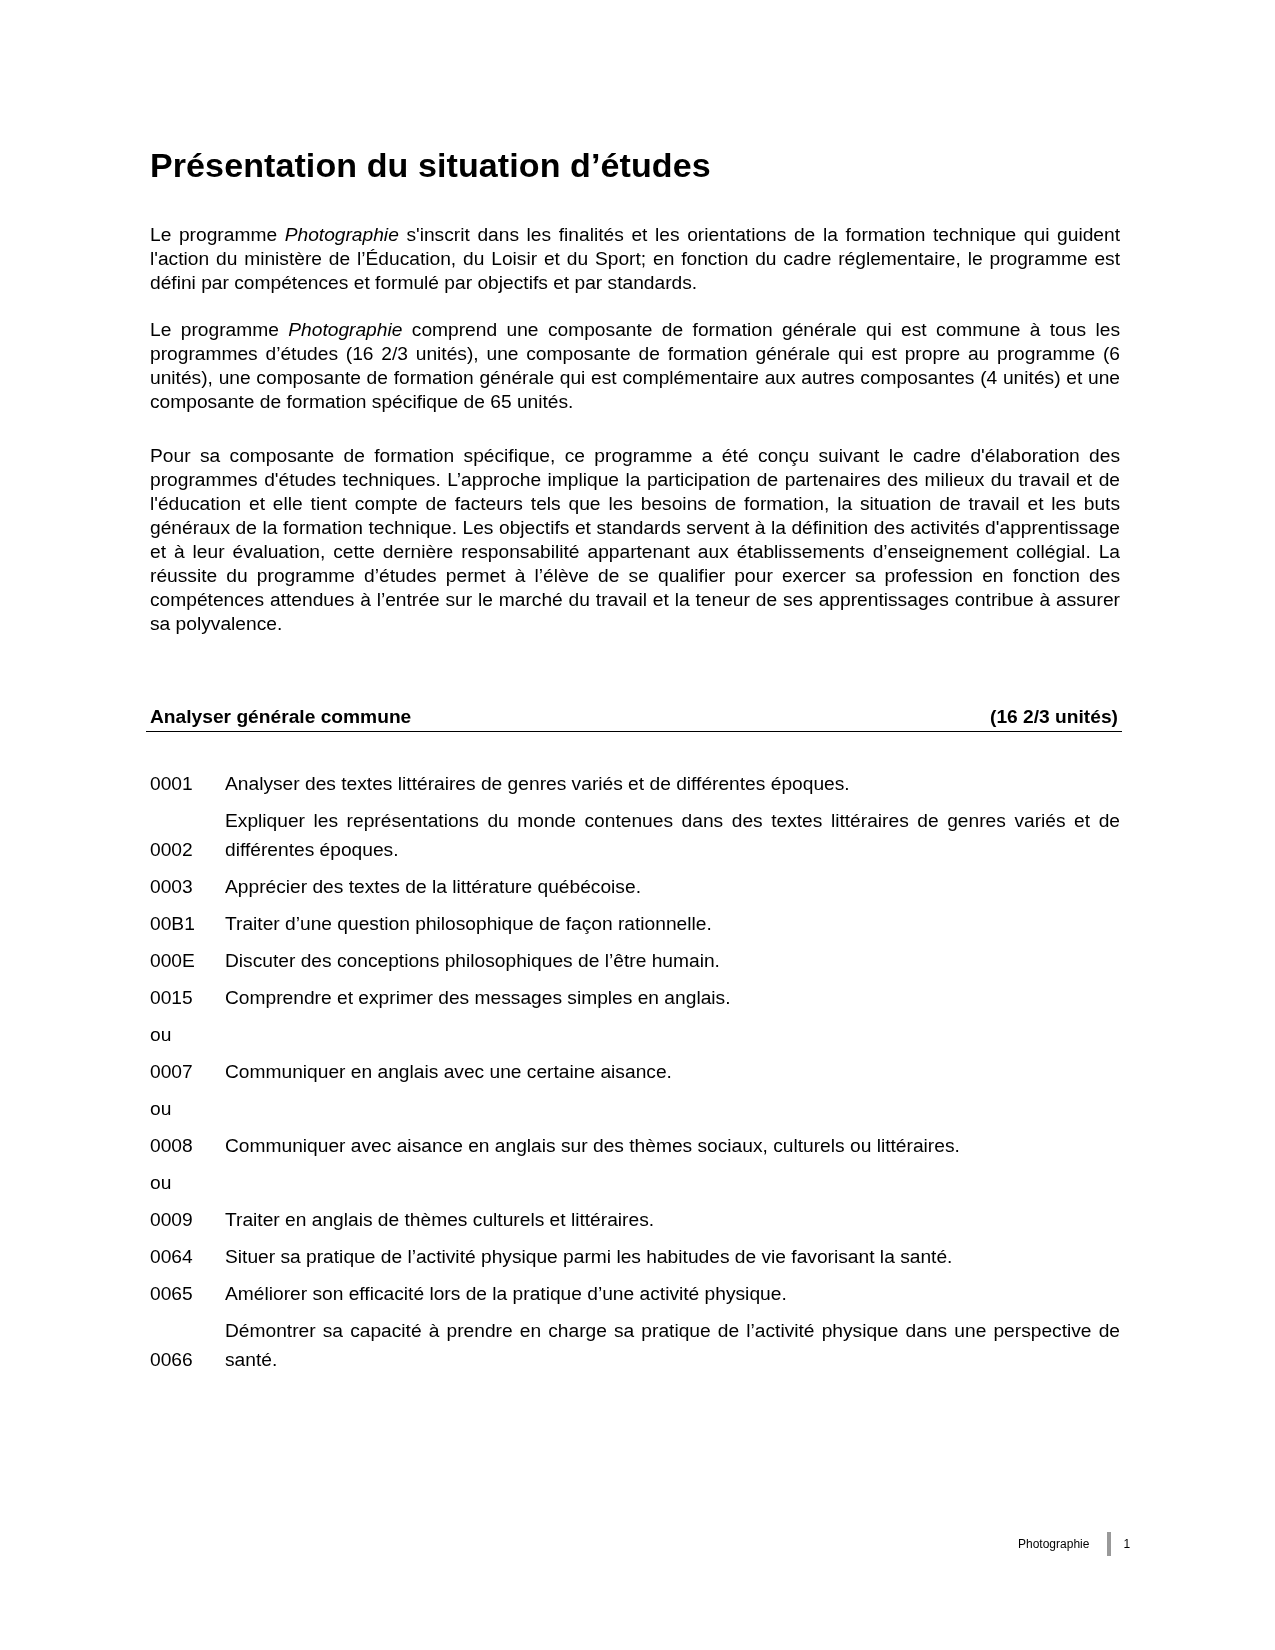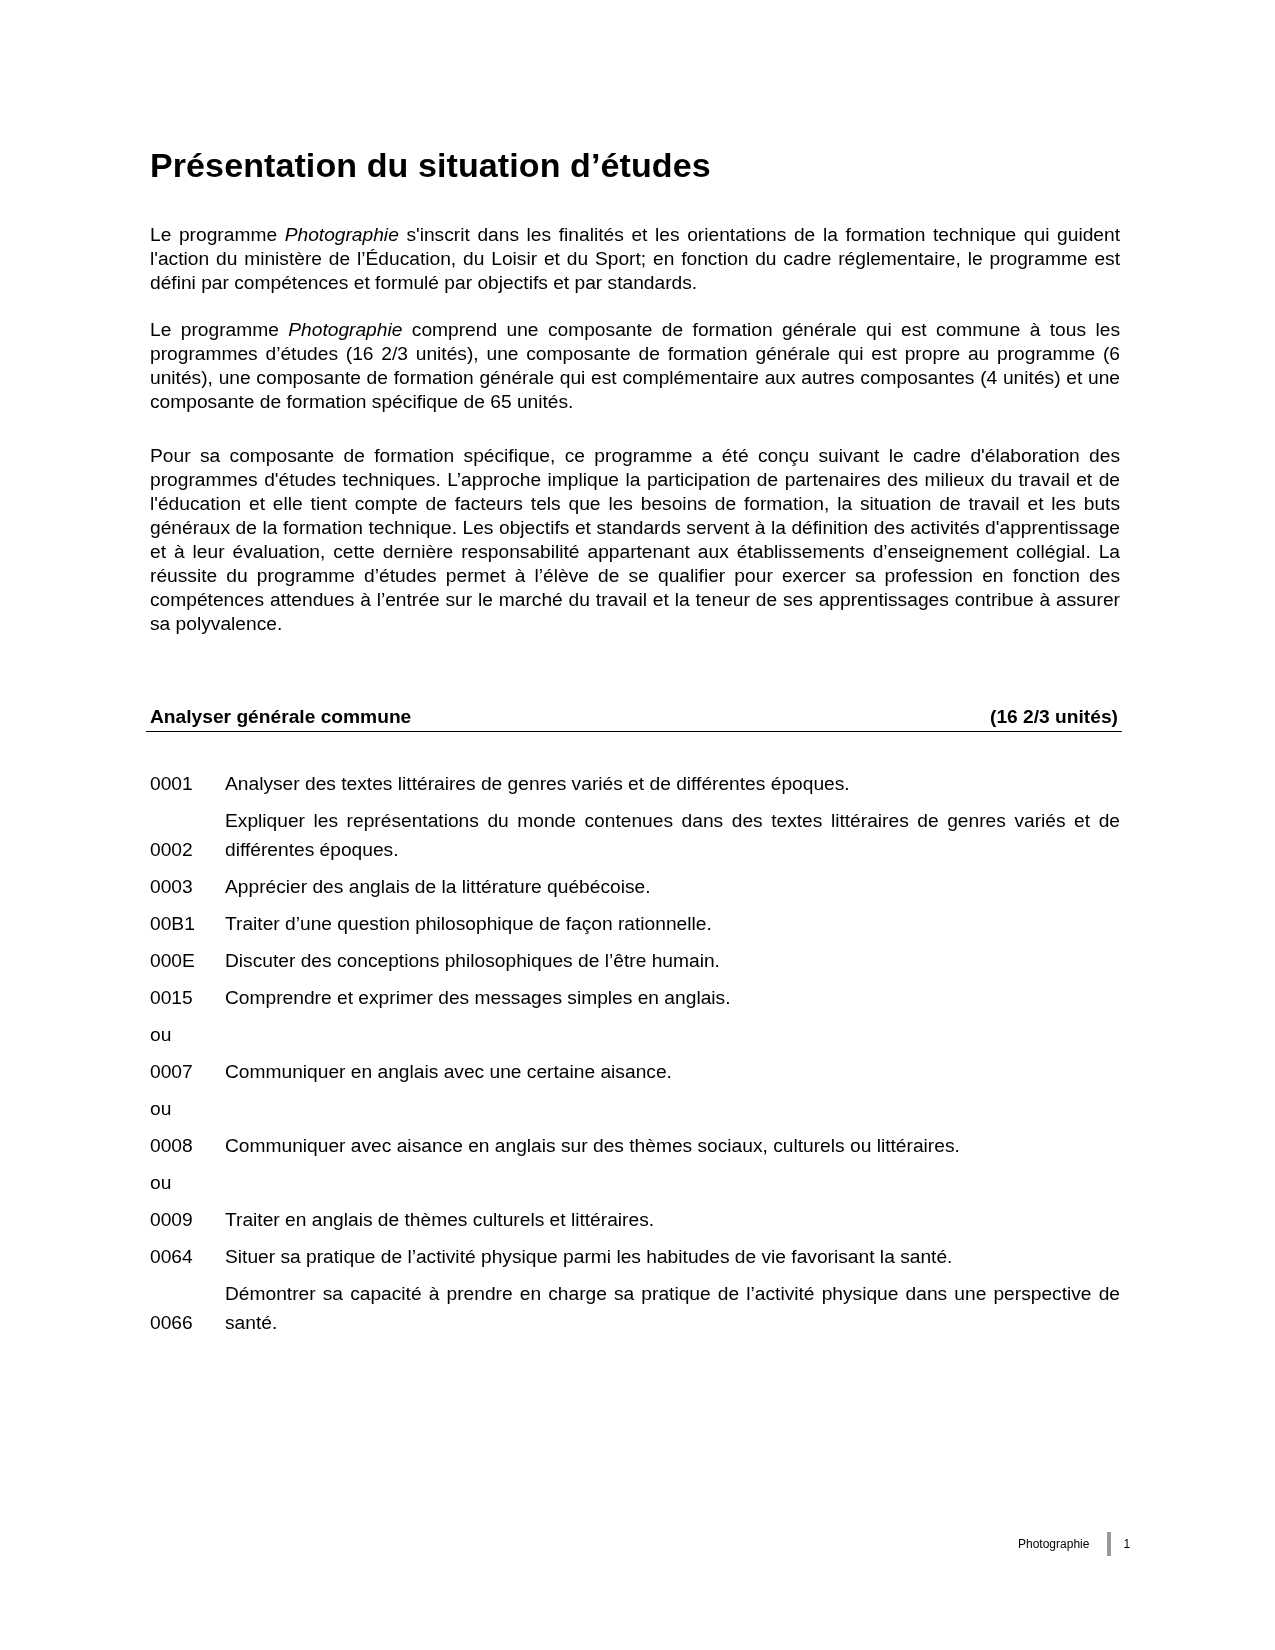--- a/index.html
+++ b/index.html
@@ -59,21 +59,21 @@
       <div class="row">
         <span class="code">0001</span>
         <span class="txt">Analyser des textes littéraires de genres variés et de différentes époques.</span>
       </div>
       <div class="row">
         <span class="code">0002</span>
         <span class="txt">Expliquer les représentations du monde contenues dans des textes littéraires de genres variés et de différentes époques.</span>
       </div>
       <div class="row">
         <span class="code">0003</span>
-        <span class="txt">Apprécier des anglais de la littérature québécoise.</span>
+        <span class="txt">Apprécier des textes de la littérature québécoise.</span>
       </div>
       <div class="row">
         <span class="code">00B1</span>
         <span class="txt">Traiter d’une question philosophique de façon rationnelle.</span>
       </div>
       <div class="row">
         <span class="code">000E</span>
         <span class="txt">Discuter des conceptions philosophiques de l’être humain.</span>
       </div>
       <div class="row">
@@ -102,20 +102,24 @@
       </div>
       <div class="row">
         <span class="code">0009</span>
         <span class="txt">Traiter en anglais de thèmes culturels et littéraires.</span>
       </div>
       <div class="row">
         <span class="code">0064</span>
         <span class="txt">Situer sa pratique de l’activité physique parmi les habitudes de vie favorisant la santé.</span>
       </div>
       <div class="row">
+        <span class="code">0065</span>
+        <span class="txt">Améliorer son efficacité lors de la pratique d’une activité physique.</span>
+      </div>
+      <div class="row">
         <span class="code">0066</span>
         <span class="txt">Démontrer sa capacité à prendre en charge sa pratique de l’activité physique dans une perspective de santé.</span>
       </div>
     </div>
 </div>
 
 <div class="footer">
   <span>Photographie</span>
   <span class="bar"></span>
   <span>1</span>

